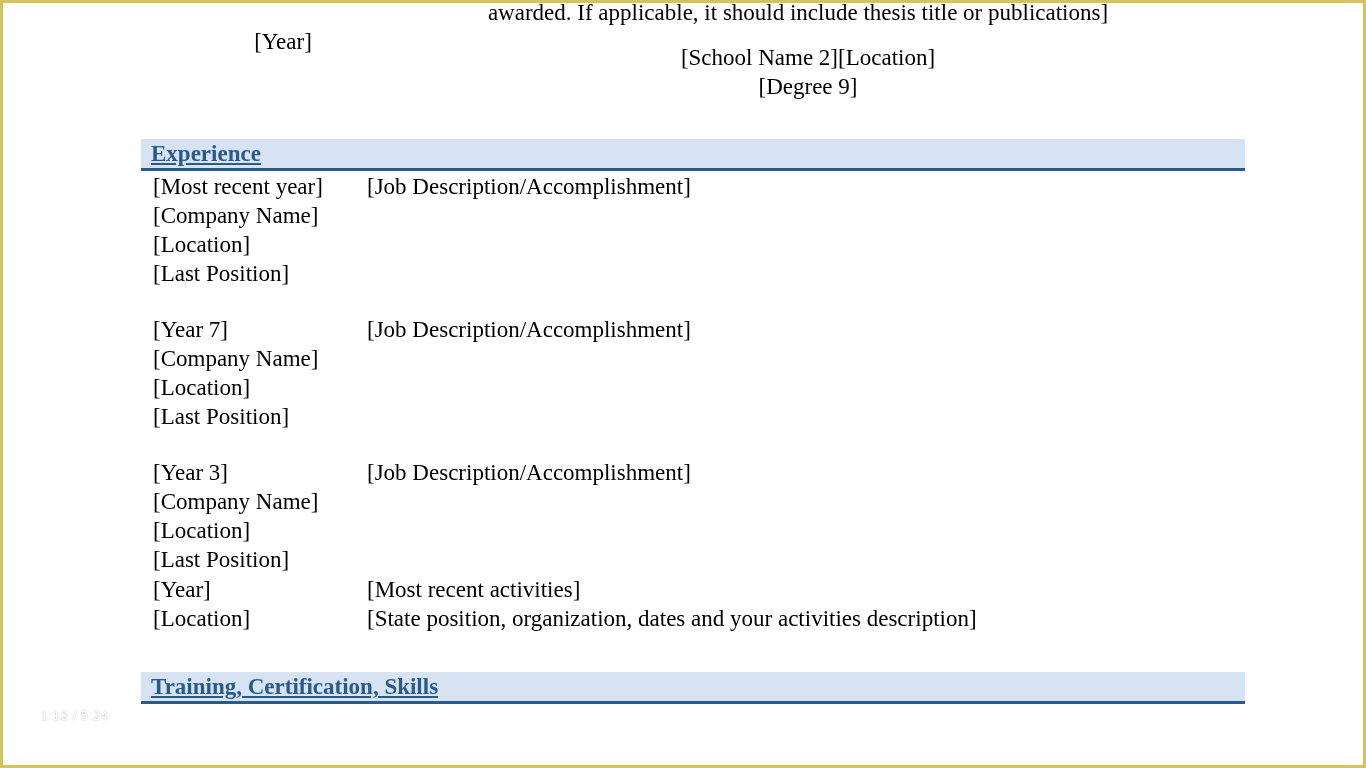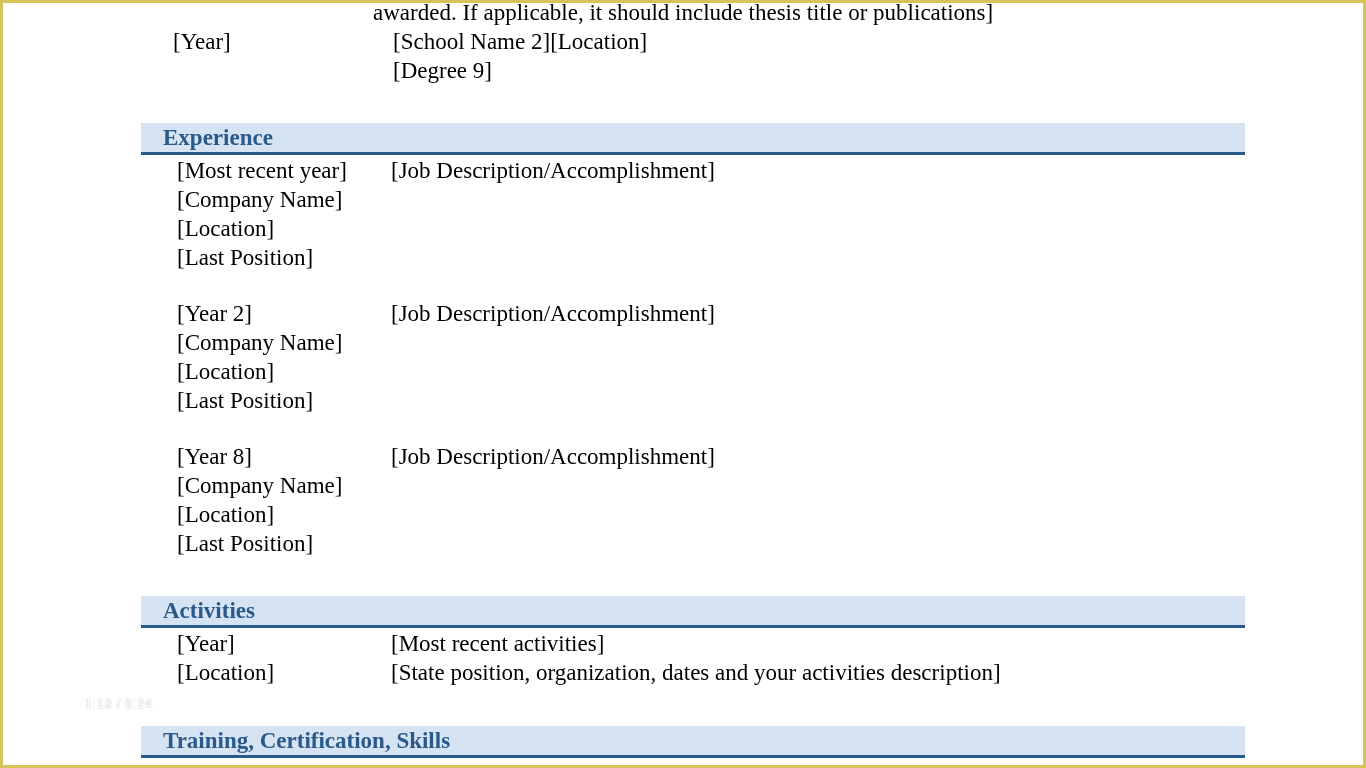--- a/index.html
+++ b/index.html
@@ -13,69 +13,70 @@
       position: relative;
     }
     .page {
       padding: 0 0 0 0;
     }
     .partial-top {
       padding: 0 140px 0 140px;
       font-size: 23px;
       color: #000;
       line-height: 1.25;
+      text-align: center;
     }
     .partial-top .desc-cutoff {
       margin-left: 230px;
       margin-top: -4px;
     }
     .two-col {
       display: flex;
       gap: 0;
     }
     .left-col {
       width: 220px;
       flex-shrink: 0;
     }
     .right-col {
       flex: 1;
+      margin-top: 16px;
     }
     .section-header {
       margin: 38px 118px 0 138px;
       background: #d5e3f3;
       border-bottom: 3px solid #2a5a8a;
-      padding: 2px 10px 1px 22px;
+      padding: 2px 10px 1px 10px;
       font-size: 23px;
       font-weight: bold;
       color: #2a5a8a;
+      text-decoration: underline;
     }
     .section-body {
       padding: 2px 140px 0 150px;
       font-size: 23px;
       color: #000;
     }
     .entry {
       display: flex;
       margin-bottom: 28px;
-      margin-left: 24px;
     }
     .entry:last-child { margin-bottom: 0; }
     .entry-left { width: 214px; flex-shrink: 0; line-height: 1.25; }
     .entry-right { flex: 1; line-height: 1.25; }
     .timestamp {
       position: absolute;
       left: 38px;
-      bottom: 54px;
+      bottom: 42px;
       font-family: Arial, sans-serif;
       font-size: 12px;
       color: #ffffff;
       letter-spacing: 1px;
       text-shadow: 0 0 2px rgba(0,0,0,0.4);
       opacity: 0.9;
-      margin-left: 44px;
     }
   </style>
 </head>
 <body>
 
 <div class="page">
 
   <div class="partial-top">
     <div class="desc-cutoff">awarded. If applicable, it should include thesis title or publications]</div>
     <div class="two-col" style="margin-left:30px;">
@@ -99,43 +100,42 @@
         <div>[Company Name]</div>
         <div>[Location]</div>
         <div>[Last Position]</div>
       </div>
       <div class="entry-right">
         <div>[Job Description/Accomplishment]</div>
       </div>
     </div>
     <div class="entry">
       <div class="entry-left">
-        <div>[Year 2]</div>
+        <div>[Year 7]</div>
         <div>[Company Name]</div>
         <div>[Location]</div>
         <div>[Last Position]</div>
       </div>
       <div class="entry-right">
         <div>[Job Description/Accomplishment]</div>
       </div>
     </div>
     <div class="entry">
       <div class="entry-left">
-        <div>[Year 8]</div>
+        <div>[Year 3]</div>
         <div>[Company Name]</div>
         <div>[Location]</div>
         <div>[Last Position]</div>
       </div>
       <div class="entry-right">
         <div>[Job Description/Accomplishment]</div>
       </div>
     </div>
   </div>
 
-  <div class="section-header">Activities</div>
   <div class="section-body">
     <div class="entry">
       <div class="entry-left">
         <div>[Year]</div>
         <div>[Location]</div>
       </div>
       <div class="entry-right">
         <div>[Most recent activities]</div>
         <div>[State position, organization, dates  and your activities description]</div>
       </div>

